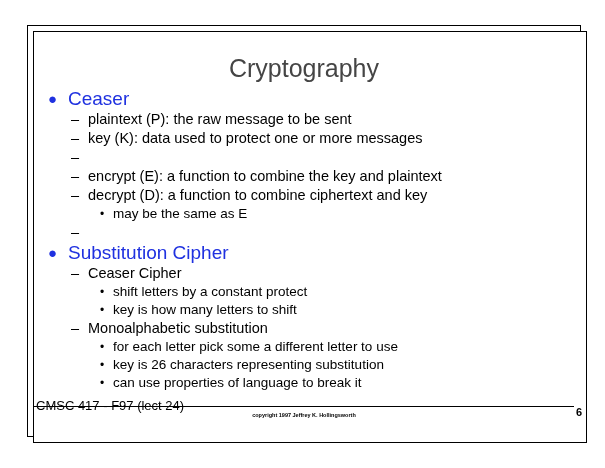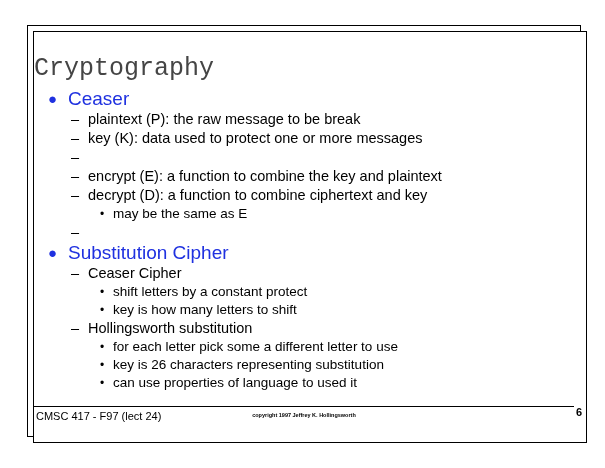--- a/index.html
+++ b/index.html
@@ -45,26 +45,25 @@
     height: 410px;
     box-sizing: border-box;
   }
 
   
   .slide-title {
     position: absolute;
     left: 0;
     top: 22px;
     width: 540px;
-    text-align: left;
+    text-align: center;
     font-size: 25px;
     color: #454545;
     letter-spacing: 0px;
     white-space: nowrap;
-    font-family: Liberation Mono, monospace;
   }
 
   
   .body {
     position: absolute;
     left: 0;
     top: 56px;
     width: 540px;
   }
 
@@ -132,22 +131,22 @@
     position: absolute;
     left: 0;
     top: 374px;
     width: 540px;
     height: 0;
     border-top: 1px solid #000000;
   }
   .footer-left {
     position: absolute;
     left: 2px;
-    top: 378px;
-    font-size: 11px;
+    top: 366px;
+    font-size: 13px;
     color: #000000;
     white-space: nowrap;
   }
   .footer-center {
     position: absolute;
     left: 0;
     top: 380px;
     width: 540px;
     text-align: center;
     font-size: 5.5px;
@@ -169,35 +168,35 @@
 
 <div class="slide-outer"></div>
 <div class="slide-inner"></div>
 
 <div class="slide-content">
 
   <div class="slide-title">Cryptography</div>
 
   <div class="body">
       <div class="row lvl1"><span class="mk">●</span><span>Ceaser</span></div>
-      <div class="row lvl2"><span class="mk">–</span><span>plaintext (P): the raw message to be break</span></div>
+      <div class="row lvl2"><span class="mk">–</span><span>plaintext (P): the raw message to be sent</span></div>
       <div class="row lvl2"><span class="mk">–</span><span><b class="kw">key</b> (K): data used to protect one or more messages</span></div>
       <div class="row lvl2"><span class="mk">–</span></div>
       <div class="row lvl2"><span class="mk">–</span><span>encrypt (E): a function to combine the <b class="kw">key</b> and plaintext</span></div>
       <div class="row lvl2"><span class="mk">–</span><span>decrypt (D): a function to combine ciphertext and <b class="kw">key</b></span></div>
       <div class="row lvl3"><span class="mk">•</span><span>may be the same as E</span></div>
       <div class="row lvl2"><span class="mk">–</span></div>
       <div class="row lvl1"><span class="mk">●</span><span>Substitution <b class="kw">C</b>ipher</span></div>
       <div class="row lvl2"><span class="mk">–</span><span>Ceaser Cipher</span></div>
       <div class="row lvl3"><span class="mk">•</span><span>shift letters by a constant protect</span></div>
       <div class="row lvl3"><span class="mk">•</span><span><b class="kw">key</b> is how many letters to shift</span></div>
-      <div class="row lvl2"><span class="mk">–</span><span>Hollingsworth substitution</span></div>
+      <div class="row lvl2"><span class="mk">–</span><span>Monoalphabetic substitution</span></div>
       <div class="row lvl3"><span class="mk">•</span><span>for each letter pick some a different letter to use</span></div>
       <div class="row lvl3"><span class="mk">•</span><span><b class="kw">key</b> is 26 characters representing substitution</span></div>
-      <div class="row lvl3"><span class="mk">•</span><span>can use properties of language to used it</span></div>
+      <div class="row lvl3"><span class="mk">•</span><span>can use properties of language to break it</span></div>
     </div>
 
   <div class="footer-rule"></div>
   <div class="footer-left">CMSC 417 - F97  (lect 24)</div>
   <div class="footer-center">copyright 1997  Jeffrey K. Hollingsworth</div>
   <div class="footer-page">6</div>
 
 </div>
 
 </body></html>

